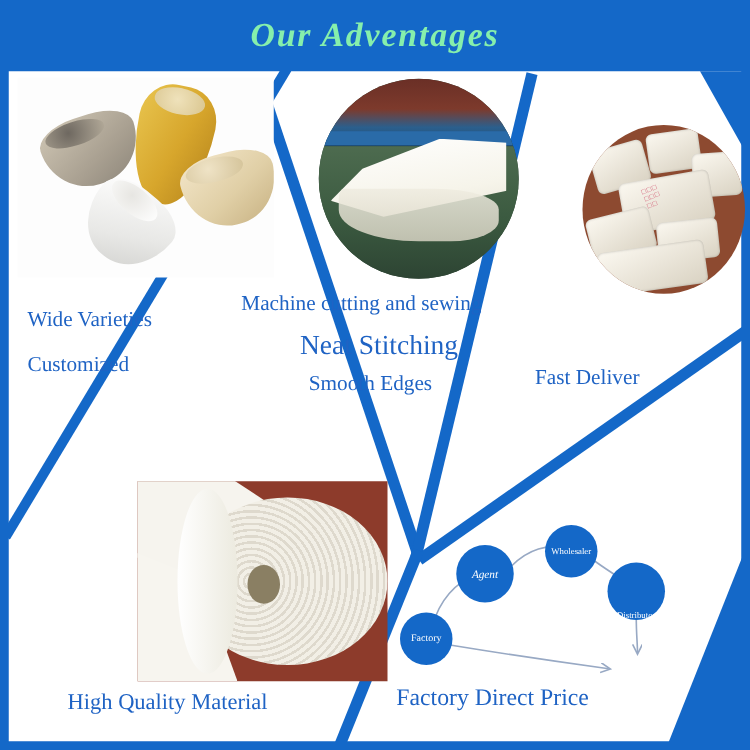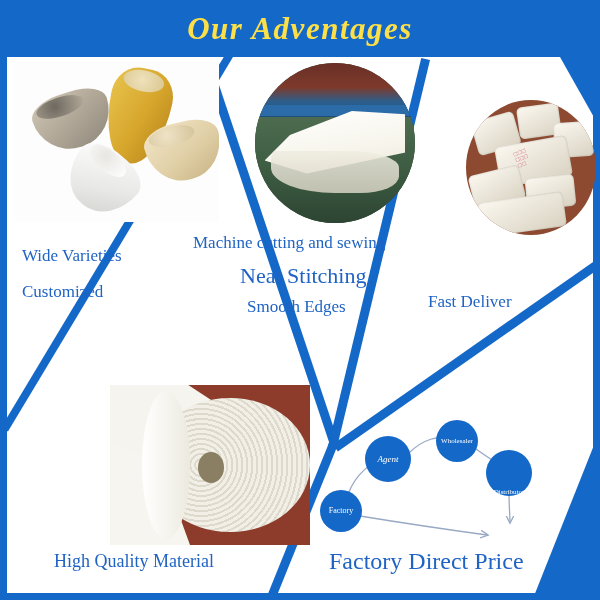--- a/index.html
+++ b/index.html
@@ -20,22 +20,22 @@
 
   
   #banner{
     position:absolute;left:0;top:0;width:600px;height:57px;
     background:#1468c8;
     display:flex;align-items:center;justify-content:center;
   }
   #banner-title{
     font-family:"Liberation Serif",serif;
     font-style:italic;font-weight:bold;
-    font-size:31px;letter-spacing:1.5px;
-    color:#fde047;
+    font-size:27px;letter-spacing:1.5px;
+    color:#86efac;
     white-space:nowrap;
   }
 
   
   .ribbon{position:absolute;background:#1468c8;transform-origin:0 0;}
 
   
   #wedges{position:absolute;left:0;top:0;width:600px;height:600px;}
 
   
@@ -240,15 +240,15 @@
   <div class="label" style="left:193px;top:233px;font-size:17px;">Machine cutting and  sewing</div>
 
   <div class="label" style="left:240px;top:263px;font-size:22px;">Neat Stitching</div>
 
   <div class="label" style="left:247px;top:297px;font-size:17px;">Smooth Edges</div>
 
   <div class="label" style="left:428px;top:292px;font-size:17px;">Fast Deliver</div>
 
   <div class="label" style="left:54px;top:551px;font-size:18px;">High Quality Material</div>
 
-  <div class="label" style="left:317px;top:548px;font-size:24px;margin-left:12px;">Factory Direct Price</div>
+  <div class="label" style="left:317px;top:548px;font-size:19px;">Factory Direct Price</div>
 
 </div>
 
 </body></html>

